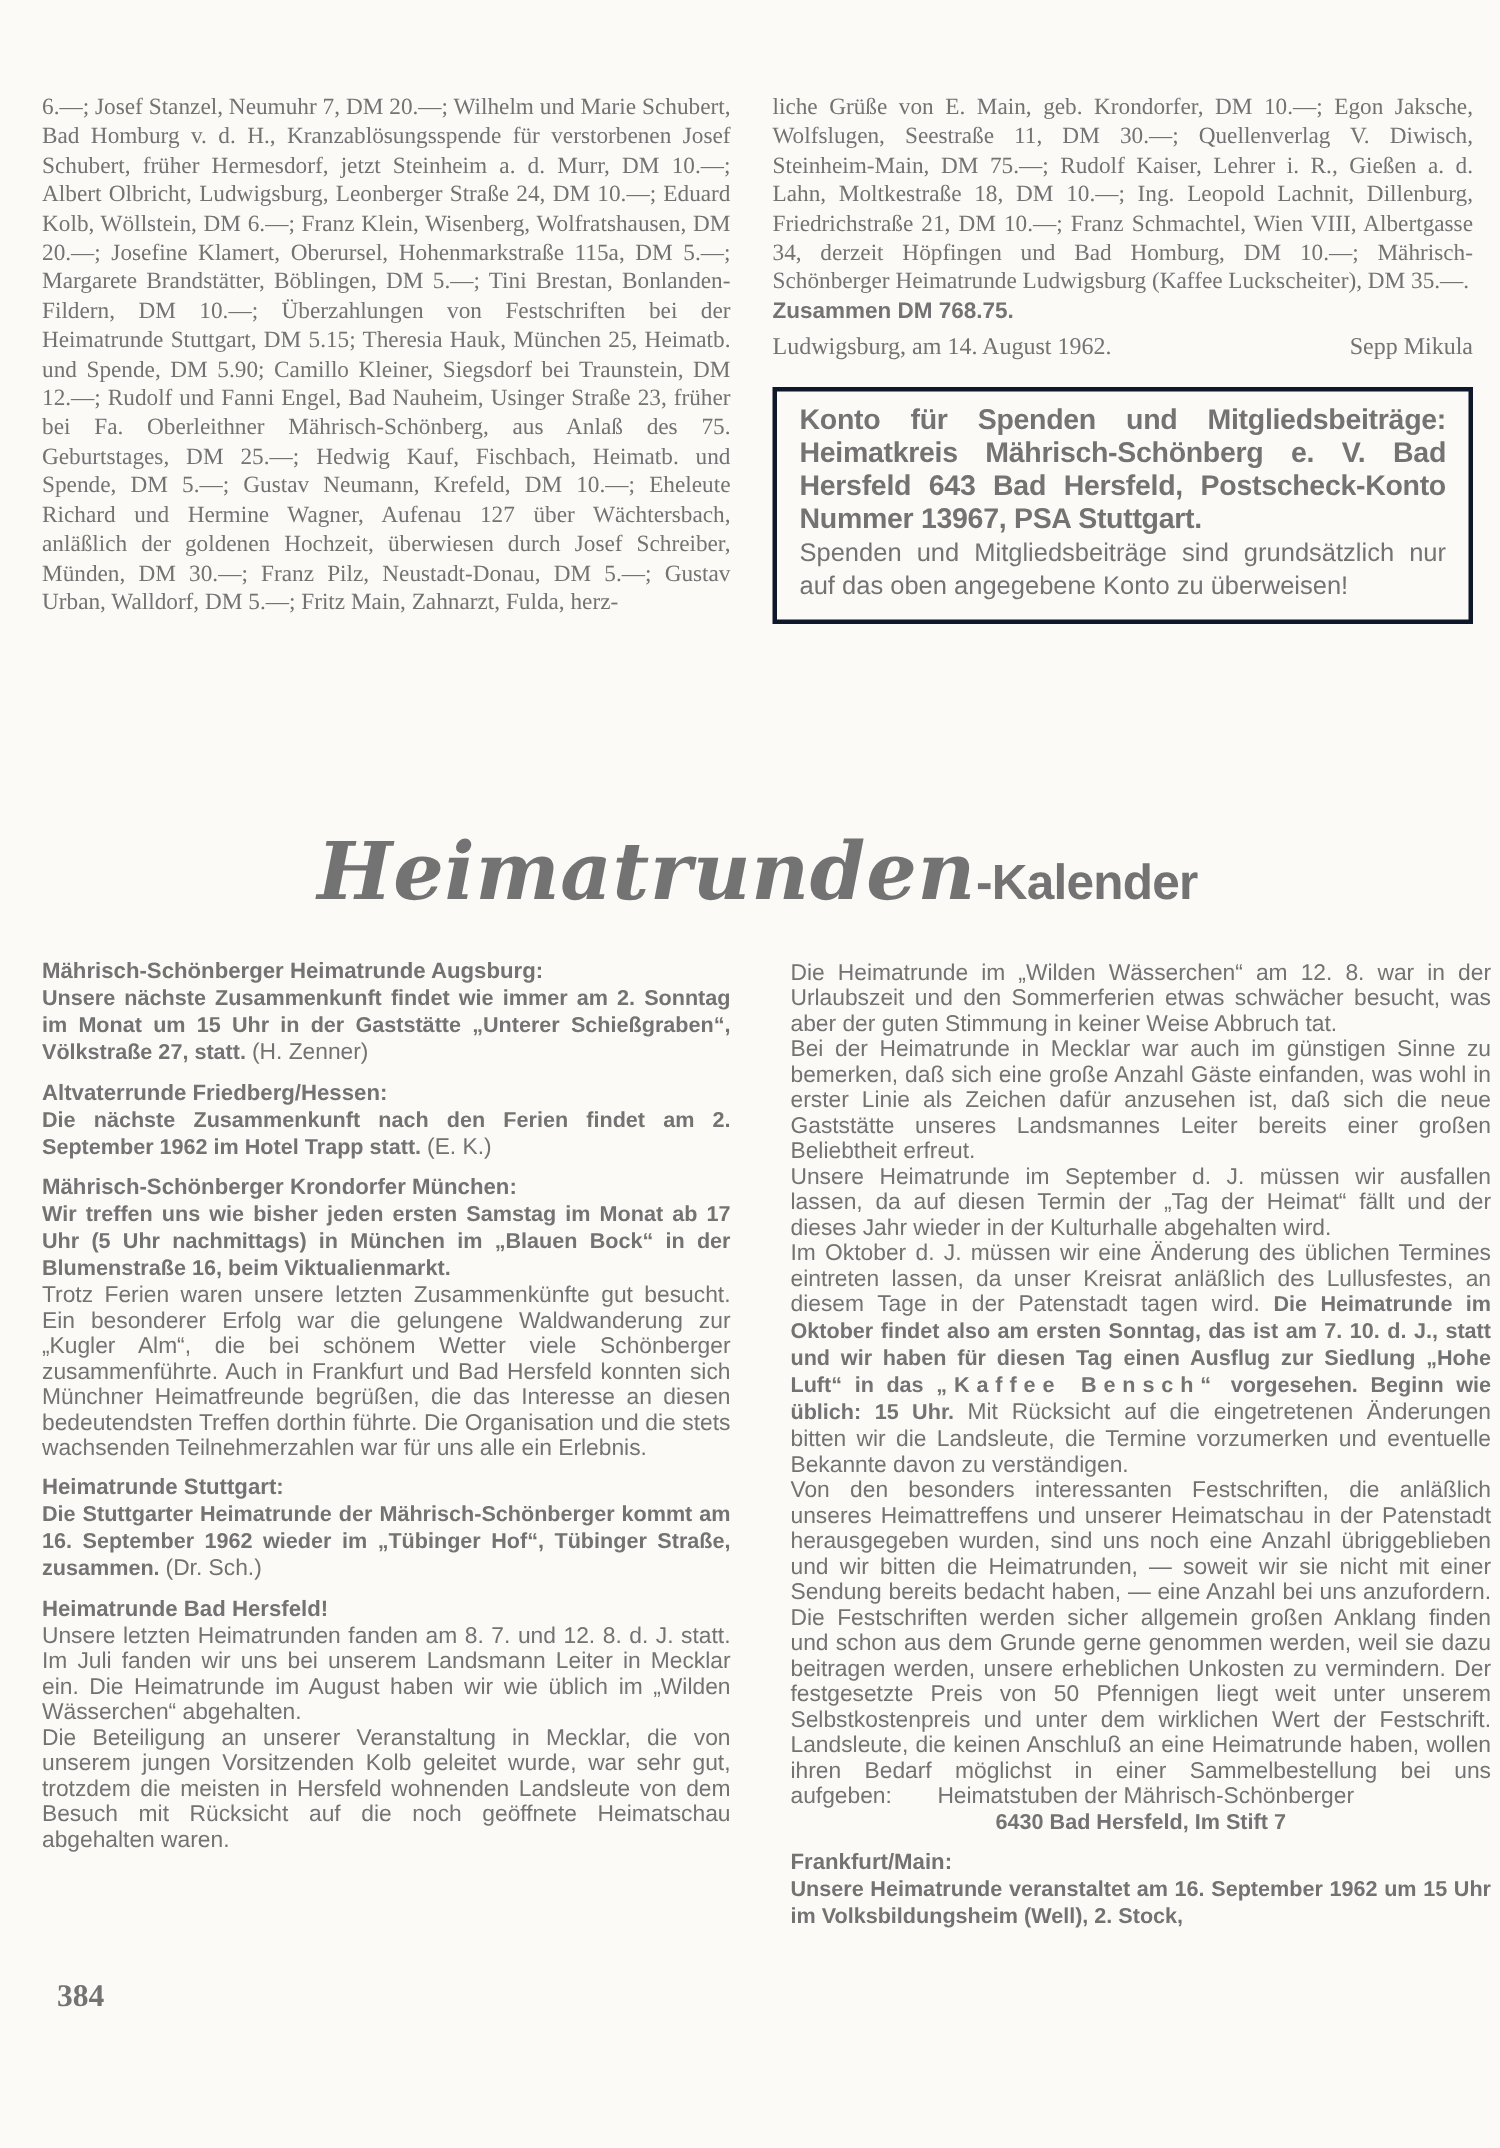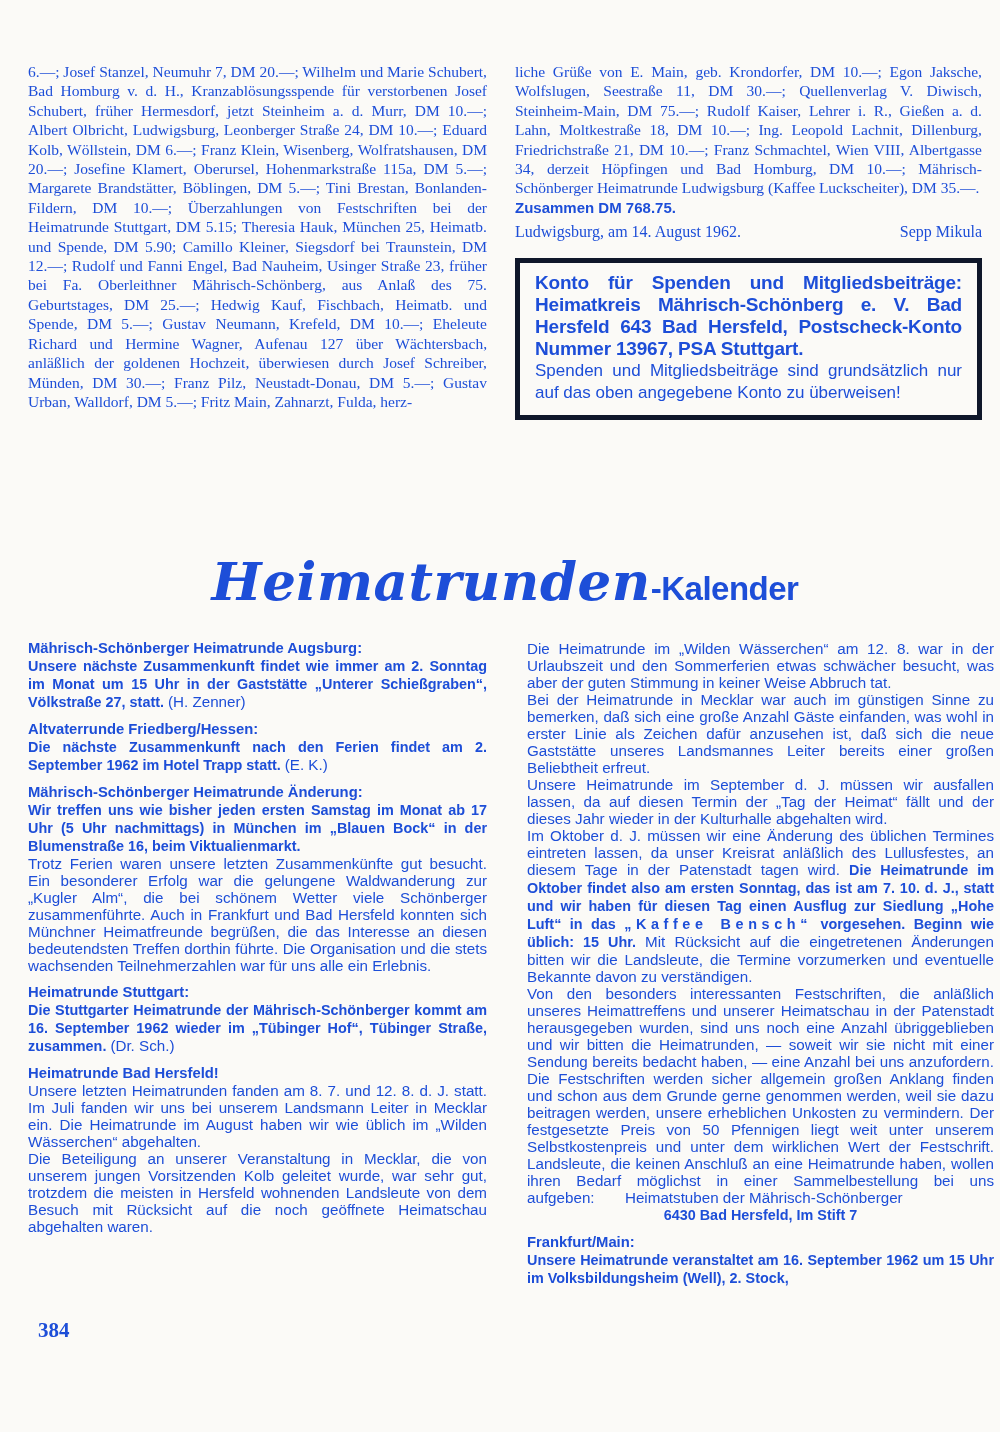--- a/index.html
+++ b/index.html
@@ -1,18 +1,18 @@
 <!DOCTYPE html>
 <html lang="de"><head>
 <meta charset="utf-8">
 <style>
   html,body { margin:0; padding:0; background:#fbfaf7; }
   .page {
     position:relative; width:1000px; height:1432px; margin:0 auto;
-    background:#fbfaf7; color:#1d4ed8; box-sizing:border-box;
+    background:#fbfaf7; color:#737373; box-sizing:border-box;
     padding:62px 18px 0 28px; overflow:hidden;
   }
   
   .top-section { display:flex; gap:28px; height:460px; }
   .col-l { width:459px; flex:none; }
   .col-r { width:467px; flex:none; }
   .body-serif {
     font-family:"Liberation Serif","DejaVu Serif",serif;
     font-size:15.5px; line-height:19.4px; text-align:justify;
     margin:0;
@@ -21,21 +21,21 @@
     font-family:"Liberation Sans","DejaVu Sans",sans-serif;
     font-weight:700; font-size:15px; line-height:20px; margin:0;
   }
   .dateline {
     display:flex; justify-content:space-between;
     font-family:"Liberation Serif","DejaVu Serif",serif;
     font-size:16px; line-height:22px; margin-top:3px;
   }
   
   .notice-box {
-    margin-top:15px; border:5px solid #0f172a; padding:9px 15px 11px 15px;
+    margin-top:15px; border:3px solid #0f172a; padding:9px 15px 11px 15px;
     background:#fbfaf7;
   }
   .box-strong {
     display:block; font-family:"Liberation Sans","DejaVu Sans",sans-serif;
     font-weight:700; font-size:19px; line-height:22px; text-align:justify;
     letter-spacing:-0.2px;
   }
   .box-medium {
     display:block; font-family:Liberation Sans, sans-serif;
     font-weight:400; font-size:17px; line-height:22px; text-align:justify;
@@ -109,21 +109,21 @@
     <div class="cal-col-l">
         <div class="cal-section">
           <div class="sec-heading">Mährisch-Schönberger Heimatrunde Augsburg:</div>
           <p class="cal-par"><span class="run-bold">Unsere nächste Zusammenkunft findet wie immer am 2. Sonntag im Monat um 15 Uhr in der Gaststätte „Unterer Schießgraben“, Völkstraße 27, statt. </span><span class="run-serif">(H. Zenner)</span></p>
         </div>
         <div class="cal-section">
           <div class="sec-heading">Altvaterrunde Friedberg/Hessen:</div>
           <p class="cal-par"><span class="run-bold">Die nächste Zusammenkunft nach den Ferien findet am 2. September 1962 im Hotel Trapp statt. </span><span class="run-serif">(E. K.)</span></p>
         </div>
         <div class="cal-section">
-          <div class="sec-heading">Mährisch-Schönberger Heimatrunde Änderung:</div>
+          <div class="sec-heading">Mährisch-Schönberger Krondorfer München:</div>
           <p class="cal-par"><span class="run-bold">Wir treffen uns wie bisher jeden ersten Samstag im Monat ab 17 Uhr (5 Uhr nachmittags) in München im „Blauen Bock“ in der Blumenstraße 16, beim Viktualienmarkt.</span></p>
           <p class="cal-par"><span class="run-serif">Trotz Ferien waren unsere letzten Zusammenkünfte gut besucht. Ein besonderer Erfolg war die gelungene Waldwanderung zur „Kugler Alm“, die bei schönem Wetter viele Schönberger zusammenführte. Auch in Frankfurt und Bad Hersfeld konnten sich Münchner Heimatfreunde begrüßen, die das Interesse an diesen bedeutendsten Treffen dorthin führte. Die Organisation und die stets wachsenden Teilnehmerzahlen war für uns alle ein Erlebnis.</span></p>
         </div>
         <div class="cal-section">
           <div class="sec-heading">Heimatrunde Stuttgart:</div>
           <p class="cal-par"><span class="run-bold">Die Stuttgarter Heimatrunde der Mährisch-Schönberger kommt am 16. September 1962 wieder im „Tübinger Hof“, Tübinger Straße, zusammen. </span><span class="run-serif">(Dr. Sch.)</span></p>
         </div>
         <div class="cal-section">
           <div class="sec-heading">Heimatrunde Bad Hersfeld!</div>
           <p class="cal-par"><span class="run-serif">Unsere letzten Heimatrunden fanden am 8. 7. und 12. 8. d. J. statt. Im Juli fanden wir uns bei unserem Landsmann Leiter in Mecklar ein. Die Heimatrunde im August haben wir wie üblich im „Wilden Wässerchen“ abgehalten.</span></p>

